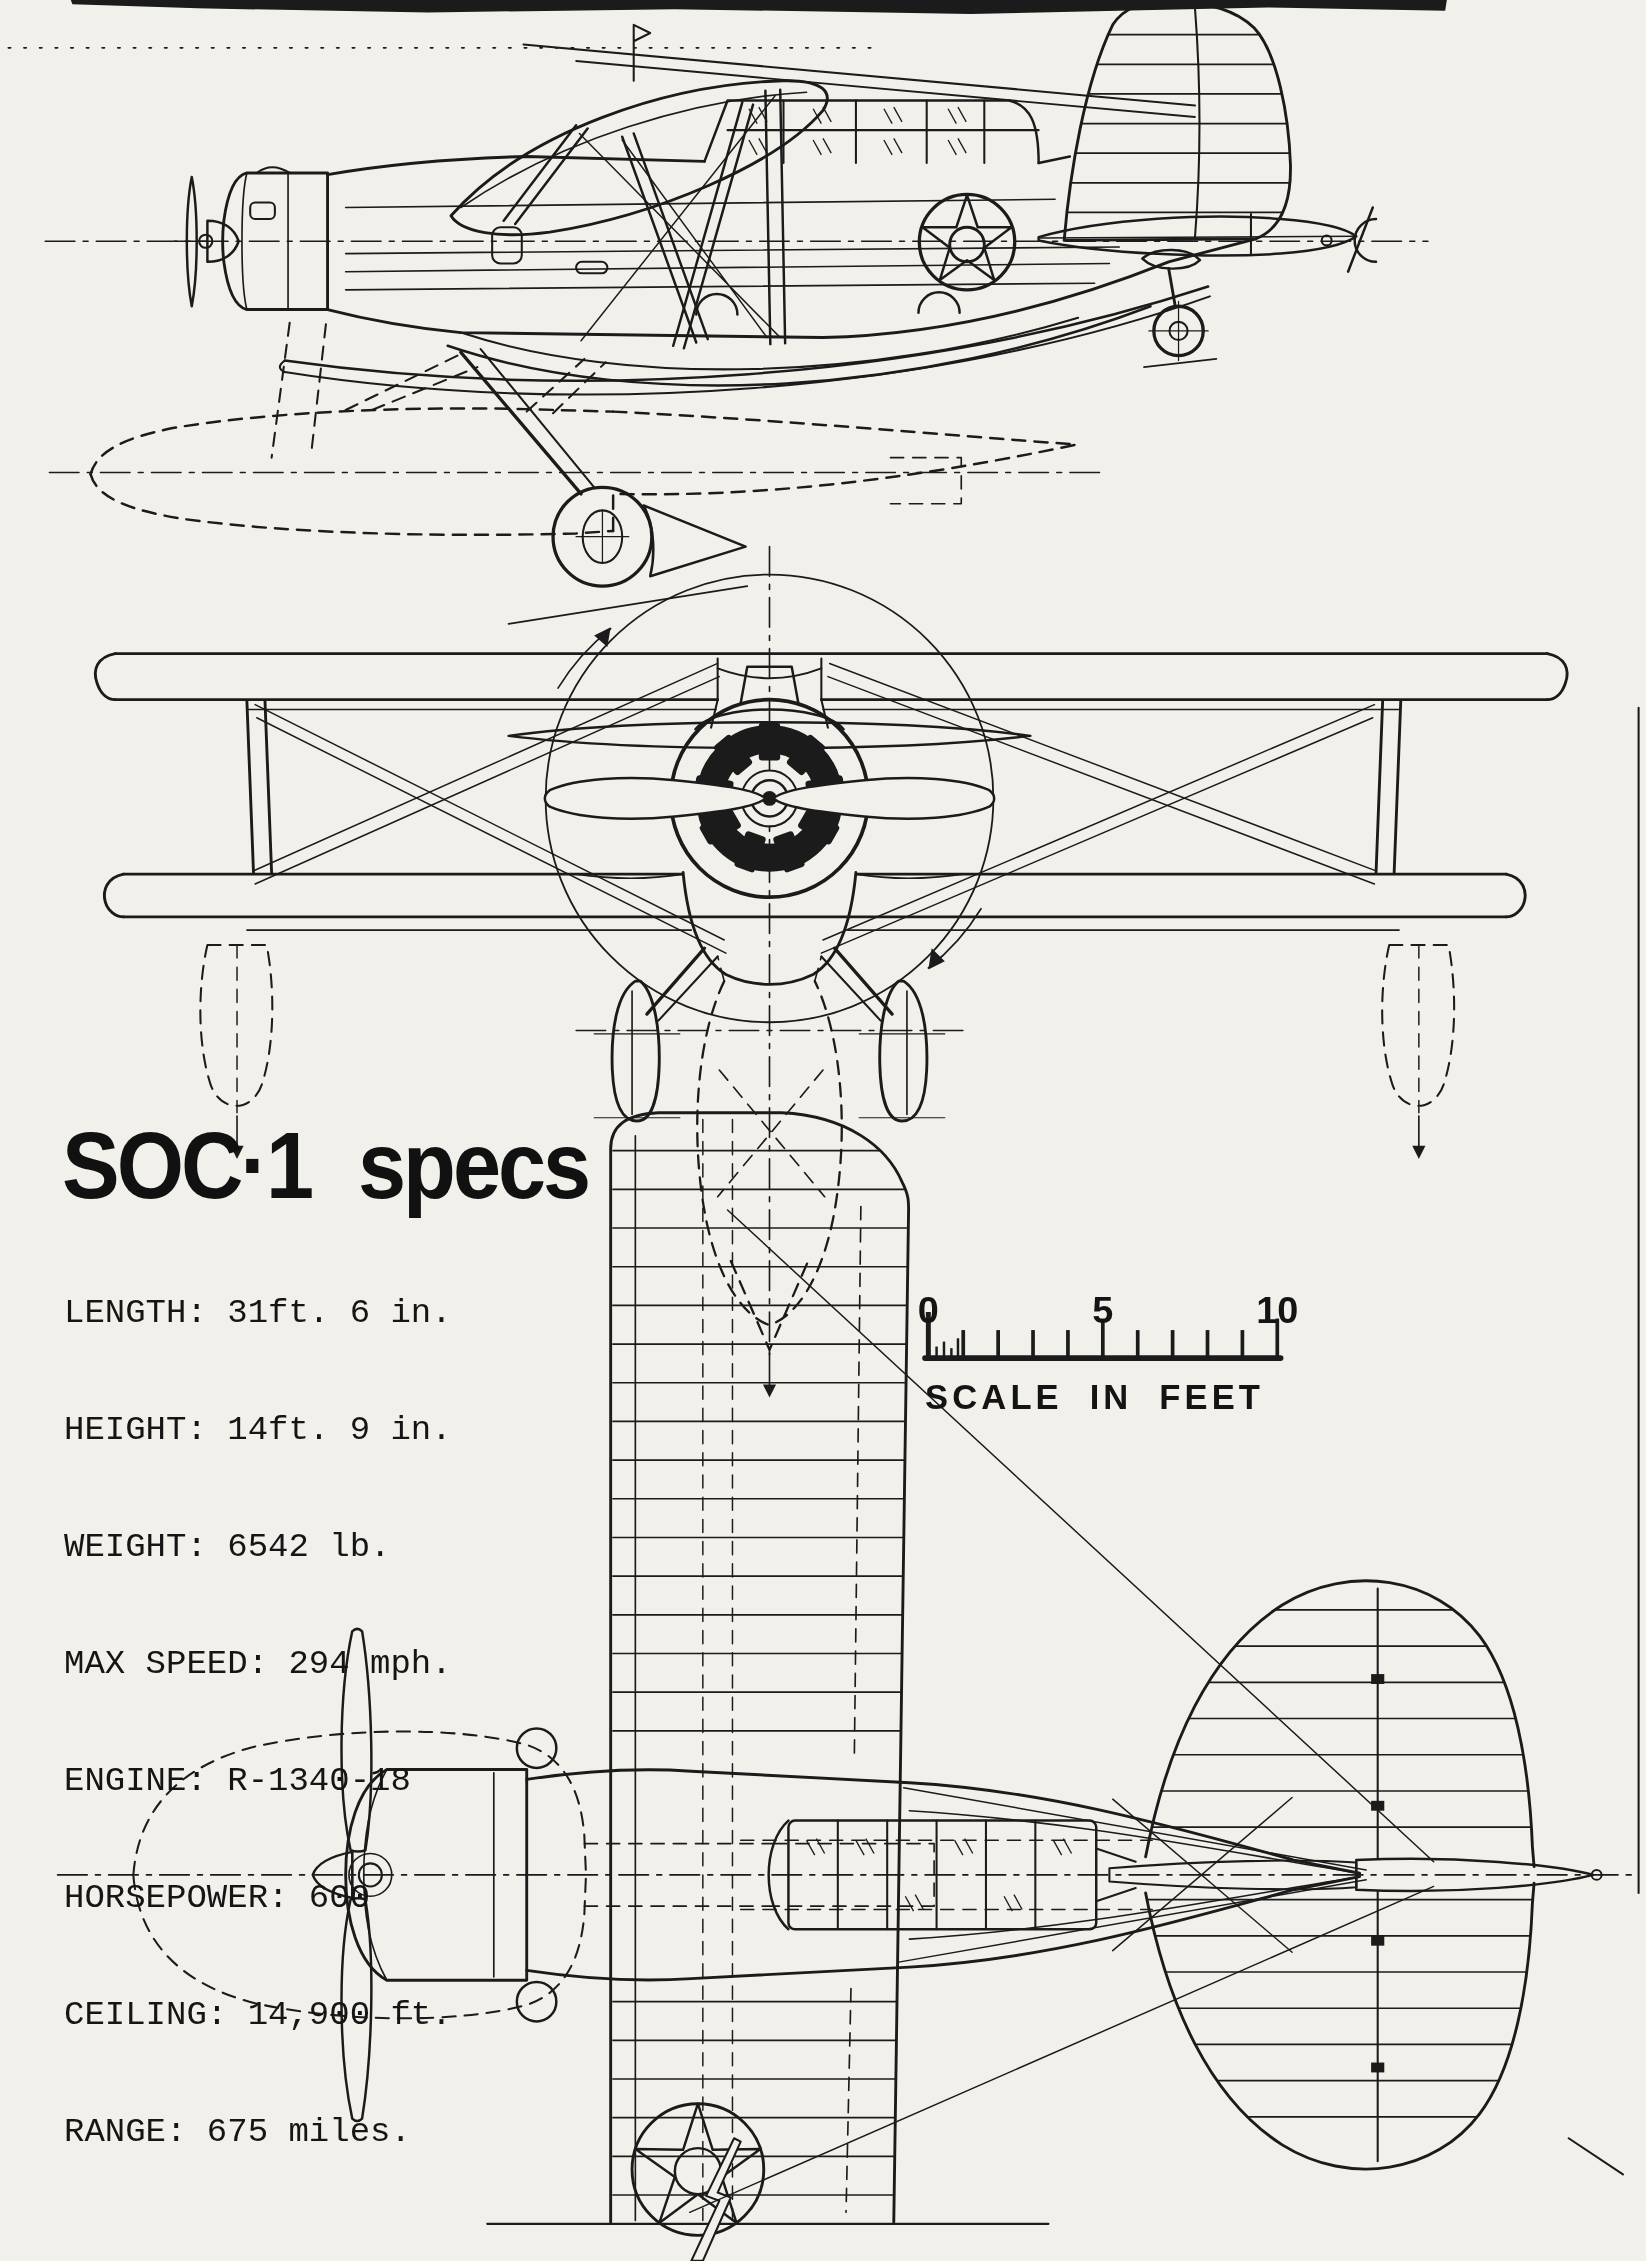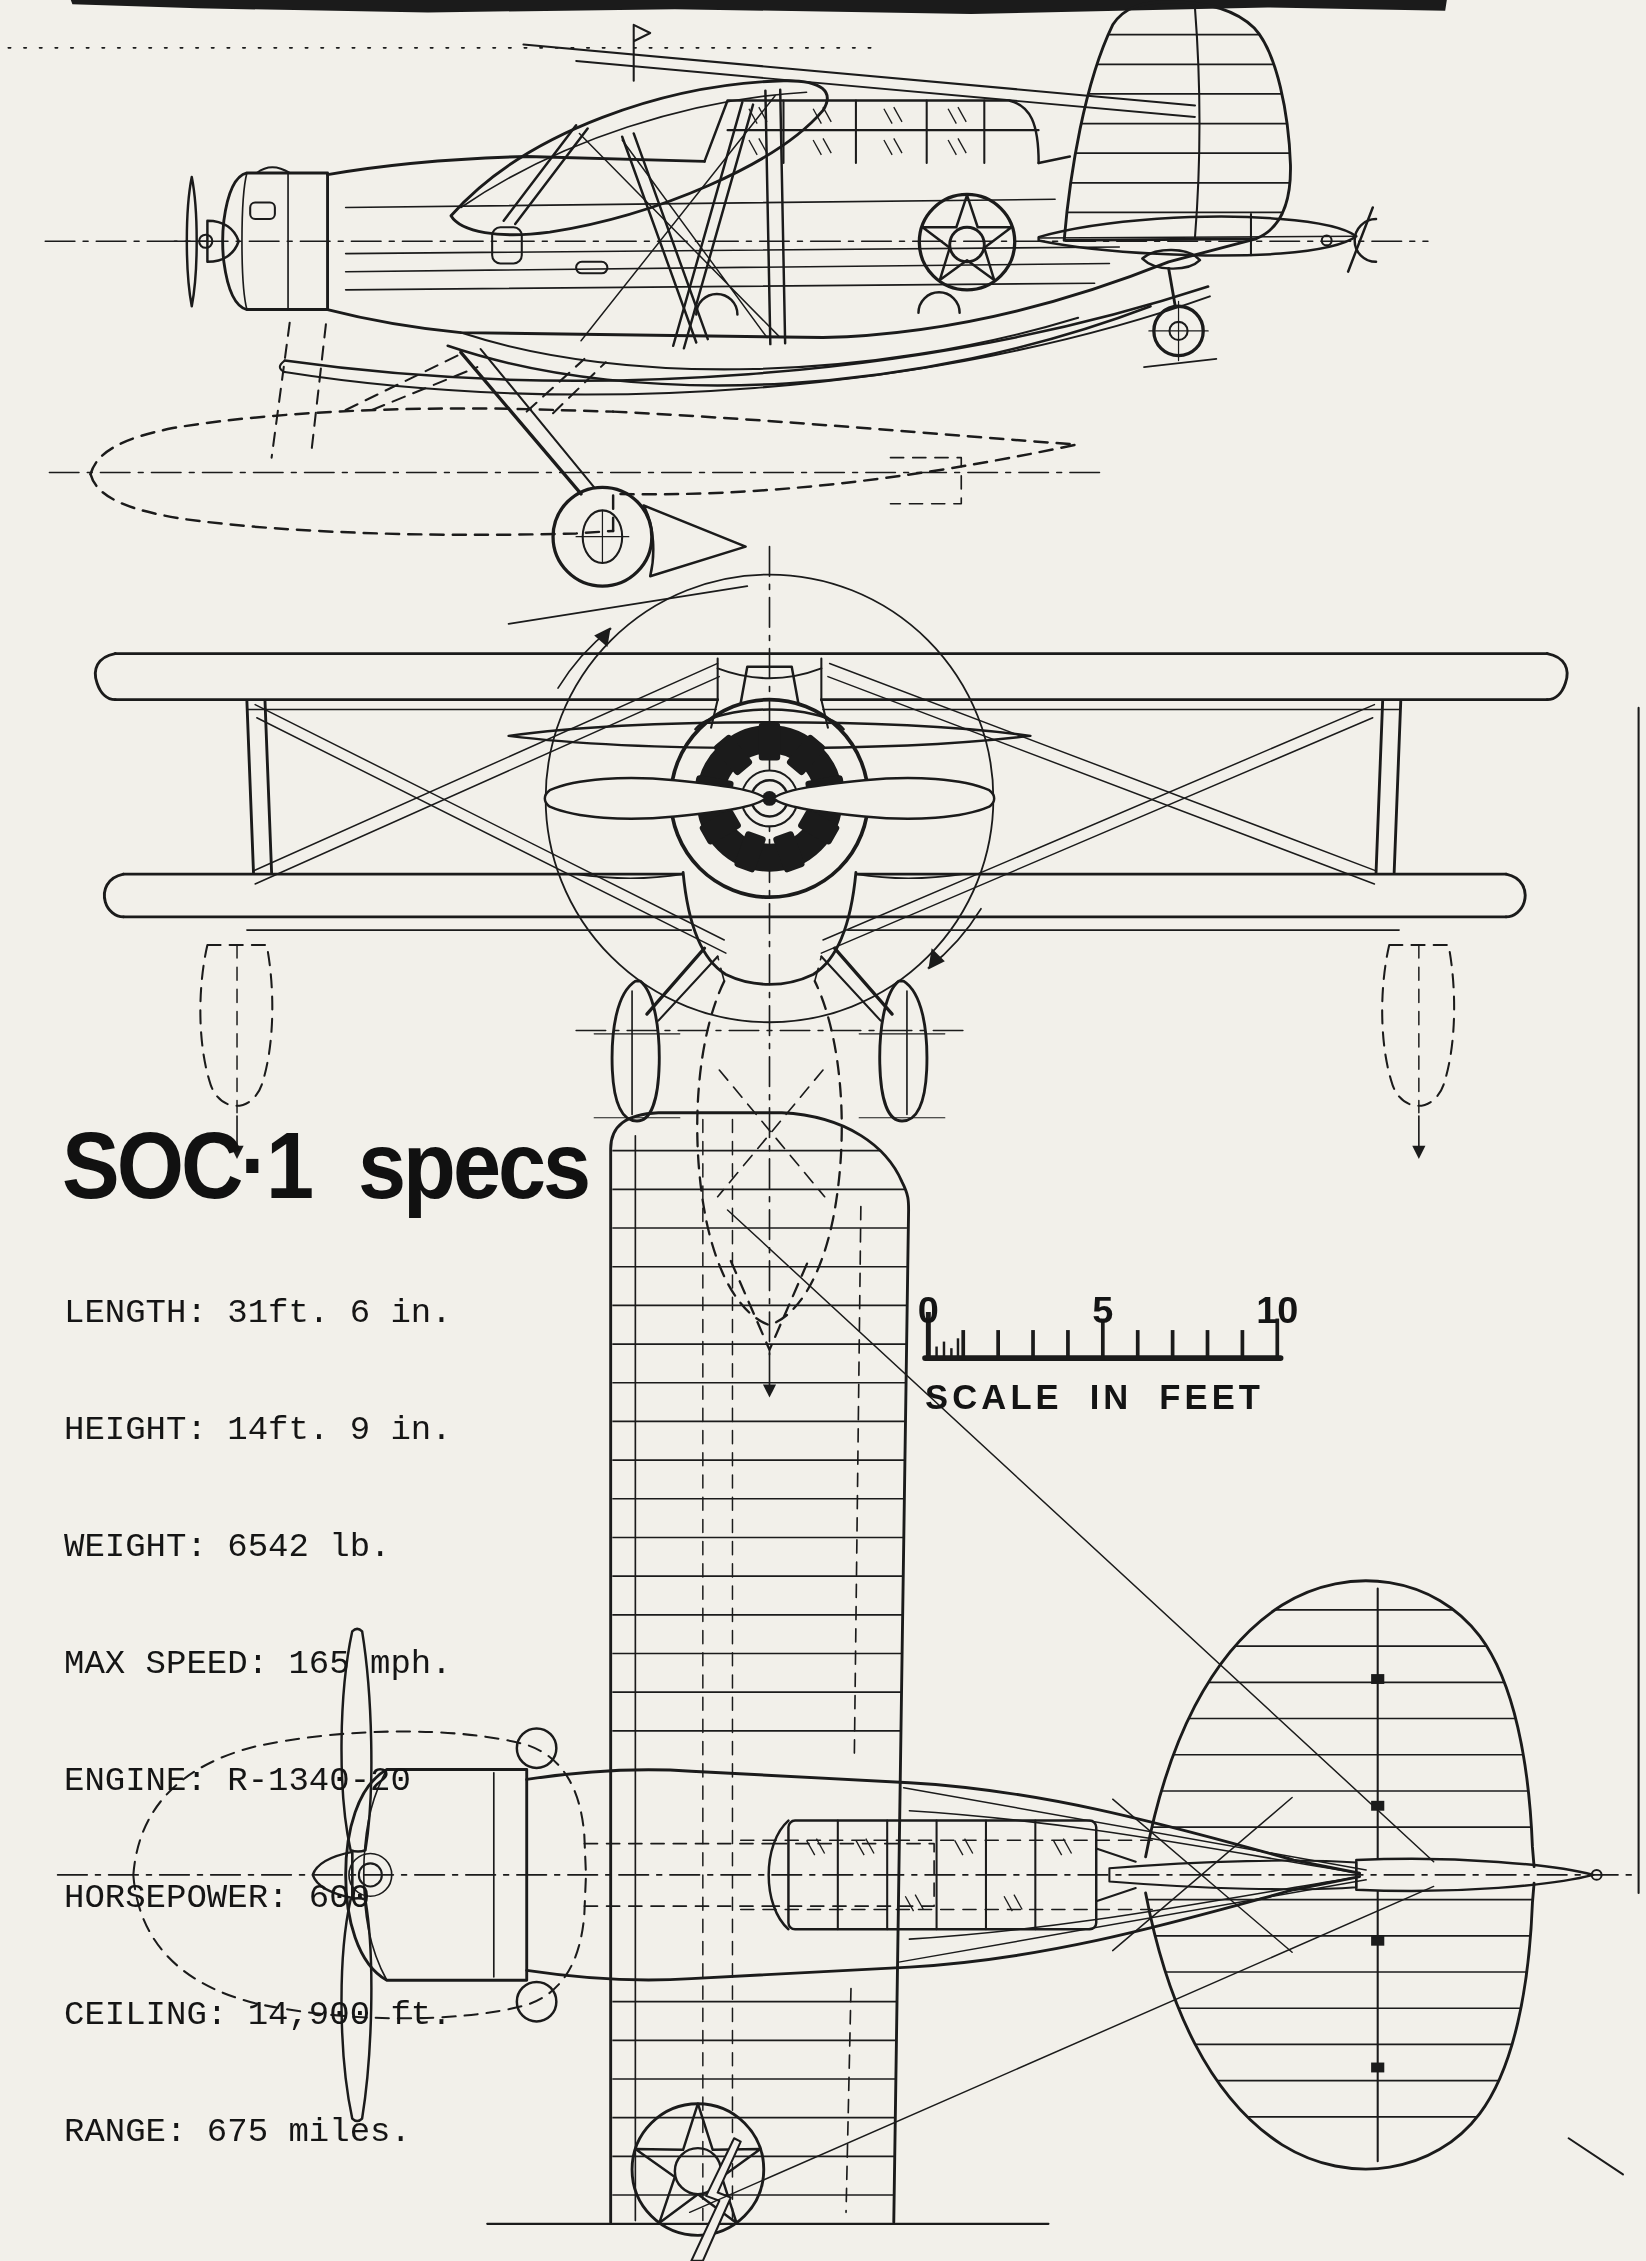--- a/index.html
+++ b/index.html
@@ -466,21 +466,21 @@
 
 <div id="title">
   <span>SOC·1</span>
   <span>specs</span>
 </div>
 
 <div id="specs">
   <div>LENGTH: 31ft. 6 in.</div>
   <div>HEIGHT: 14ft. 9 in.</div>
   <div>WEIGHT: 6542 lb.</div>
-  <div>MAX SPEED: 165 mph.</div>
-  <div>ENGINE: R-1340-20</div>
+  <div>MAX SPEED: 294 mph.</div>
+  <div>ENGINE: R-1340-18</div>
   <div>HORSEPOWER: 600</div>
   <div>CEILING: 14,900 ft.</div>
   <div>RANGE: 675 miles.</div>
 </div>
 
 </div>
 
 
 </body></html>

